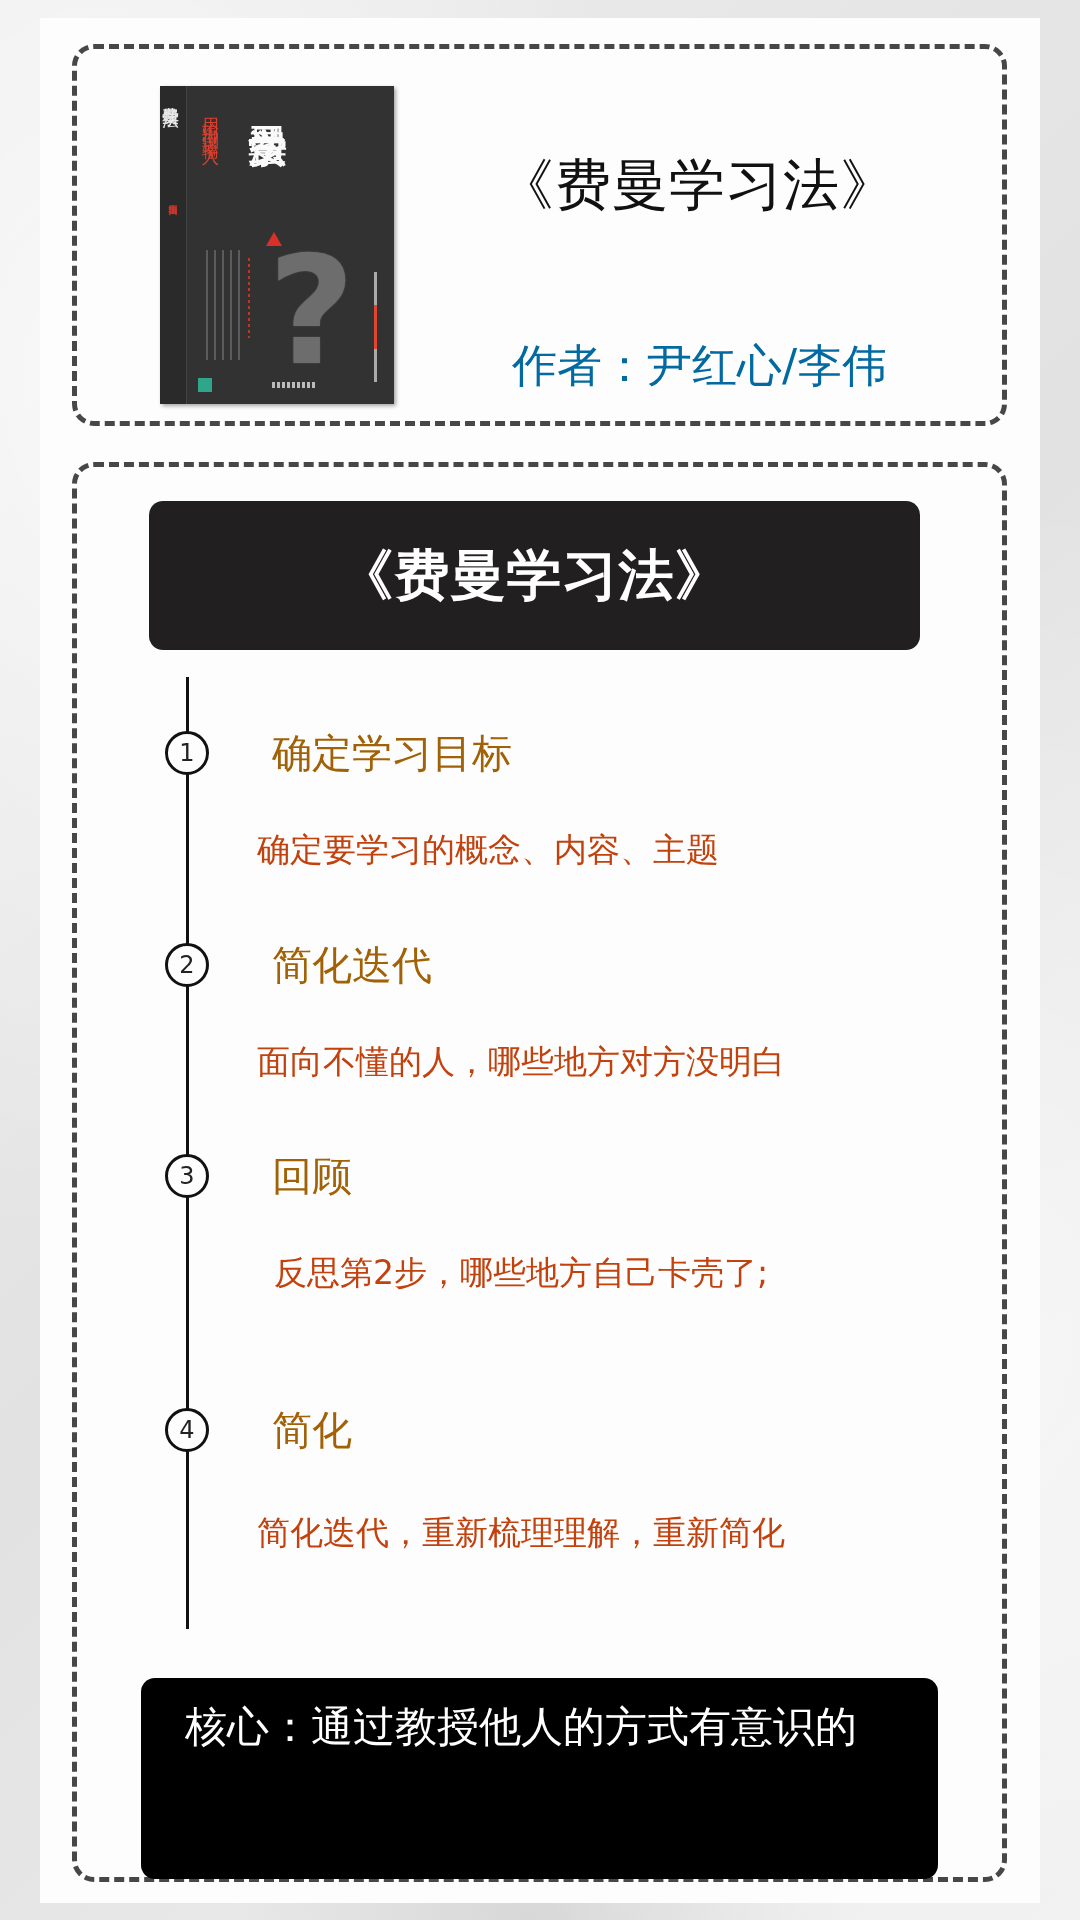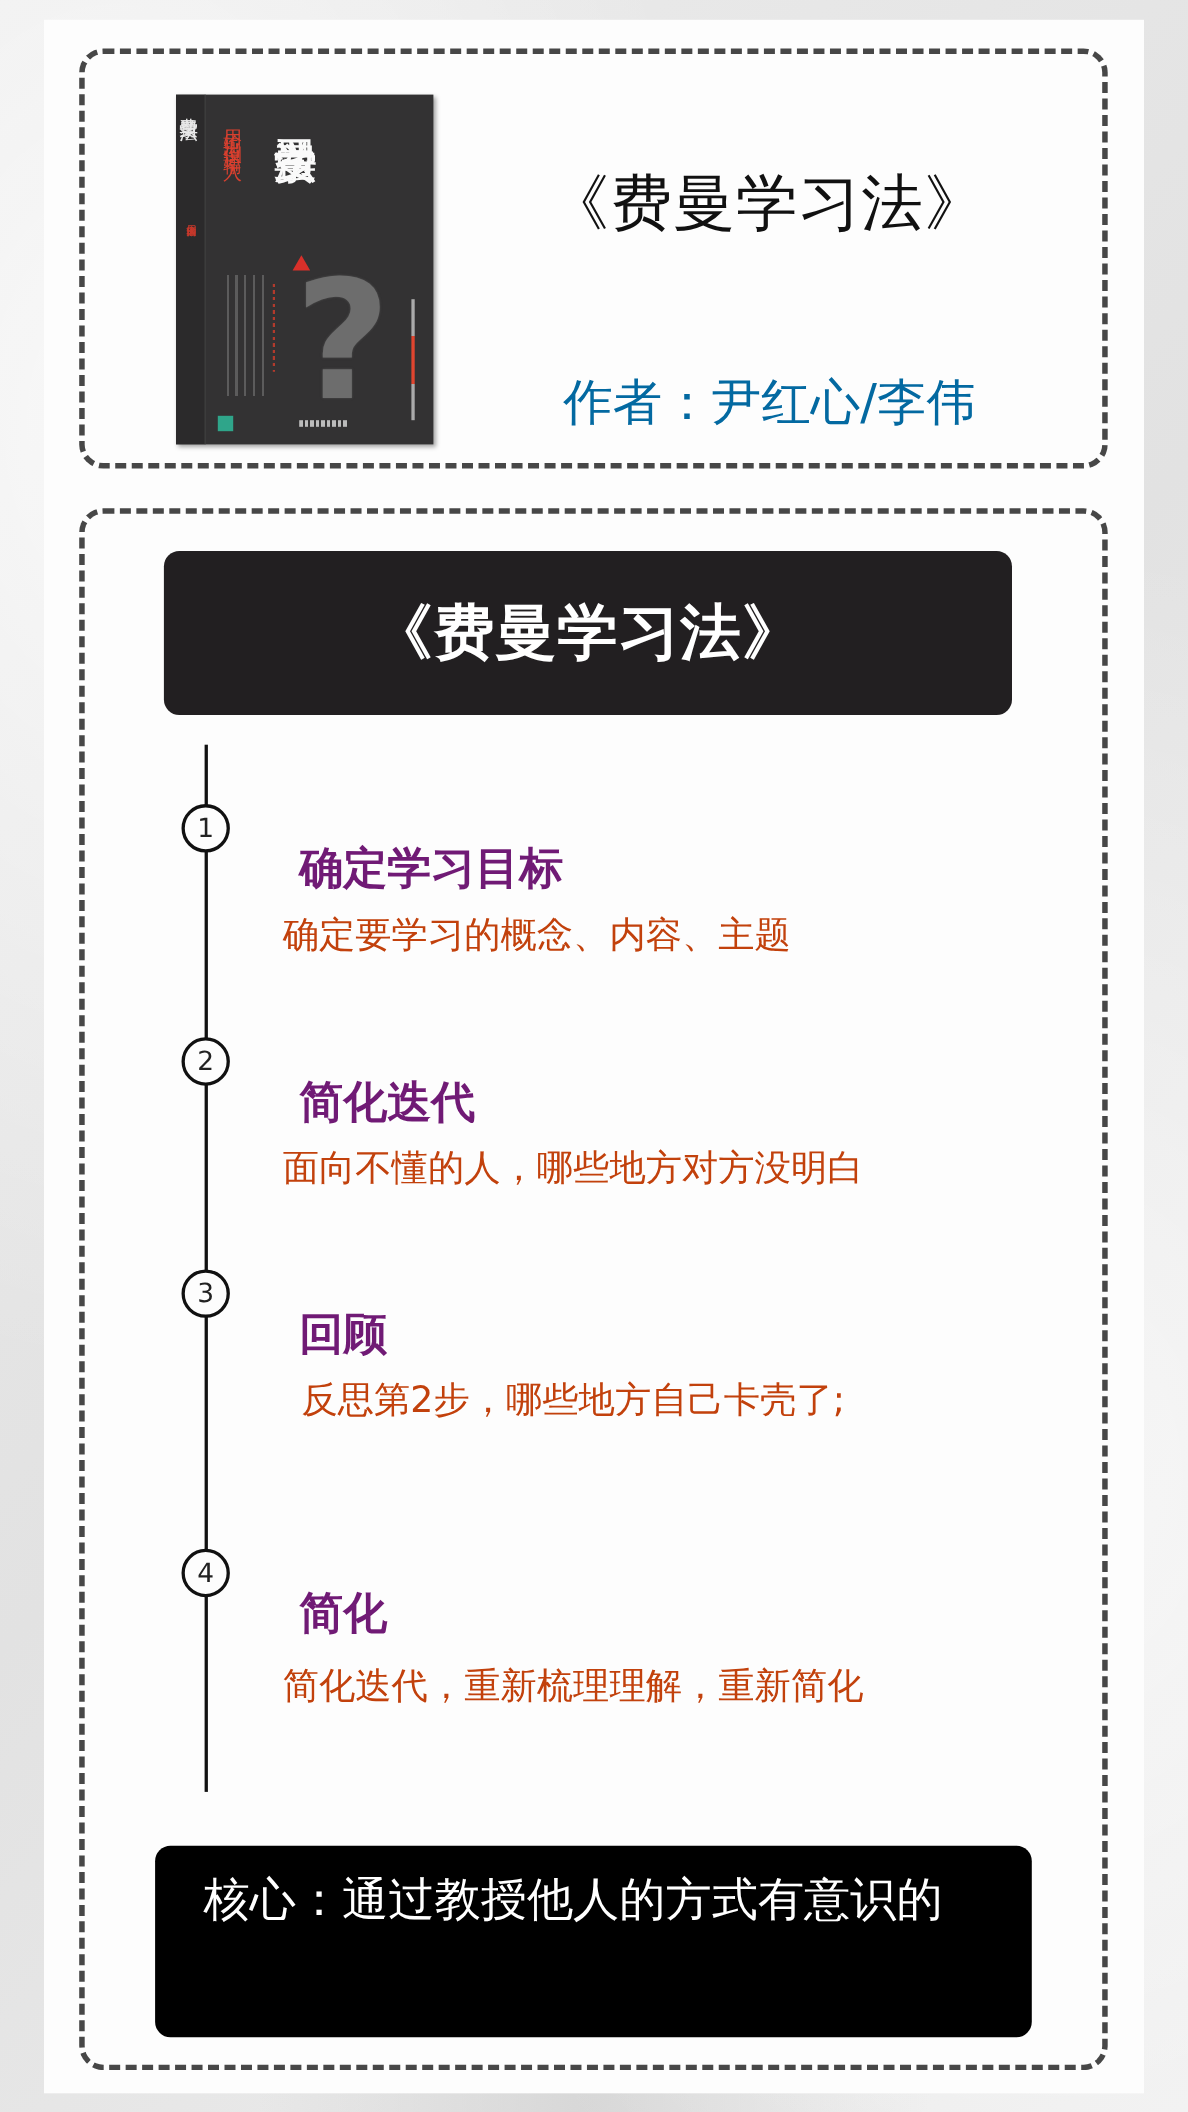--- a/index.html
+++ b/index.html
@@ -104,28 +104,28 @@
     position:absolute; left:186px; top:677px; width:3px; height:952px; background:#111;
   }
   .step { position:absolute; left:0; width:1080px; }
   .step .circle {
     position:absolute; left:165px; width:44px; height:44px; border:3px solid #111;
     border-radius:50%; background:#fdfdfd; box-sizing:border-box;
     display:flex; align-items:center; justify-content:center;
     font-size:24px; color:#222;
   }
   .step .heading {
-    position:absolute; left:272px; font-size:40px; font-weight:bold; color:#701a75; white-space:nowrap;margin-top:36px;
+    position:absolute; left:272px; font-size:40px; font-weight:normal; color:#a16207; white-space:nowrap;
   }
   .step .desc {
     position:absolute; left:257px; font-size:33px; line-height:40px; color:#c2410c; width:660px;
   }
 
   .summary {
-    position:absolute; left:141px; top:1678px; width:797px; height:174px;
+    position:absolute; left:141px; top:1678px; width:797px; height:201px;
     background:#000; border-radius:14px; box-sizing:border-box;
     padding:22px 36px 0 44px;
   }
   .summary span {
     color:#fff; font-size:42px; line-height:54px; display:block;
   }
 </style>
 </head>
 <body>
 

